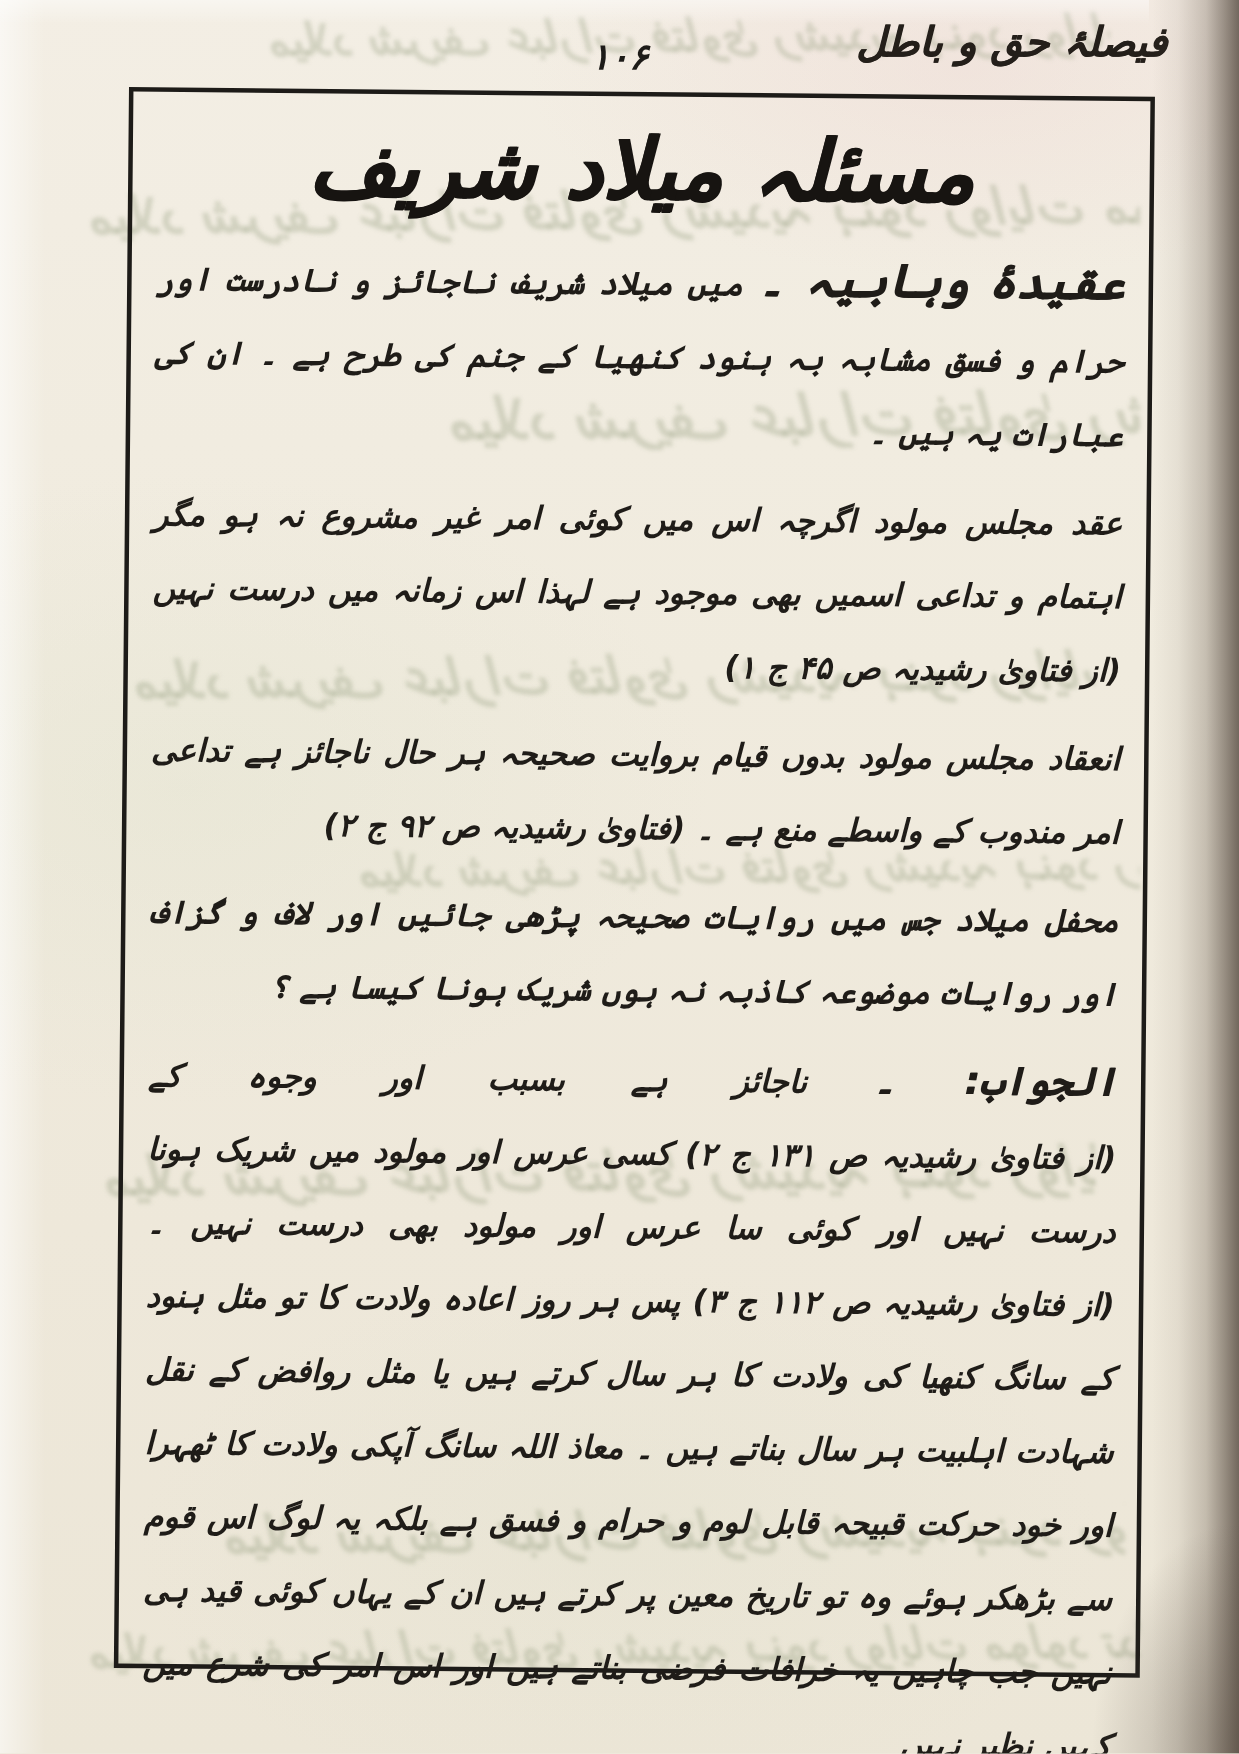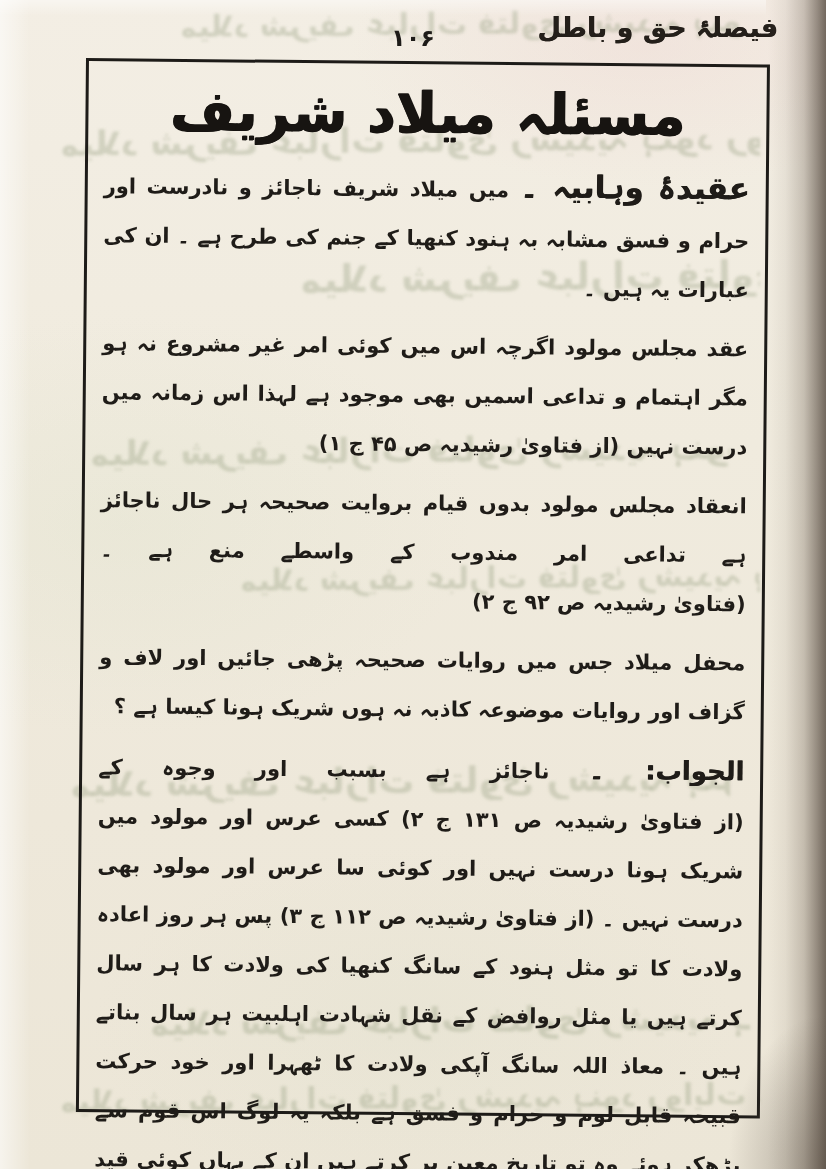--- a/index.html
+++ b/index.html
@@ -13,20 +13,21 @@
   }
 
   
   .scan {
     position: absolute; inset: 0;
     background:
       radial-gradient(420px 200px at 78% 4%, rgba(236,205,204,0.30), rgba(236,205,204,0) 70%),
       radial-gradient(500px 300px at 15% 45%, rgba(214,222,196,0.22), rgba(214,222,196,0) 70%),
       radial-gradient(460px 260px at 50% 88%, rgba(216,220,198,0.20), rgba(216,220,198,0) 70%),
       linear-gradient(180deg, #f3eee4 0%, #f0ebde 38%, #eee8da 70%, #ece6d7 100%);
+    font-style: italic;
   }
 
   
   .edge-light-left {
     position: absolute; left: 0; top: 0; bottom: 0; width: 30px;
     background: linear-gradient(90deg, rgba(255,255,255,0.55), rgba(255,255,255,0));
   }
   .edge-light-top {
     position: absolute; left: 0; top: 0; right: 60px; height: 16px;
     background: linear-gradient(180deg, rgba(255,255,255,0.45), rgba(255,255,255,0));

